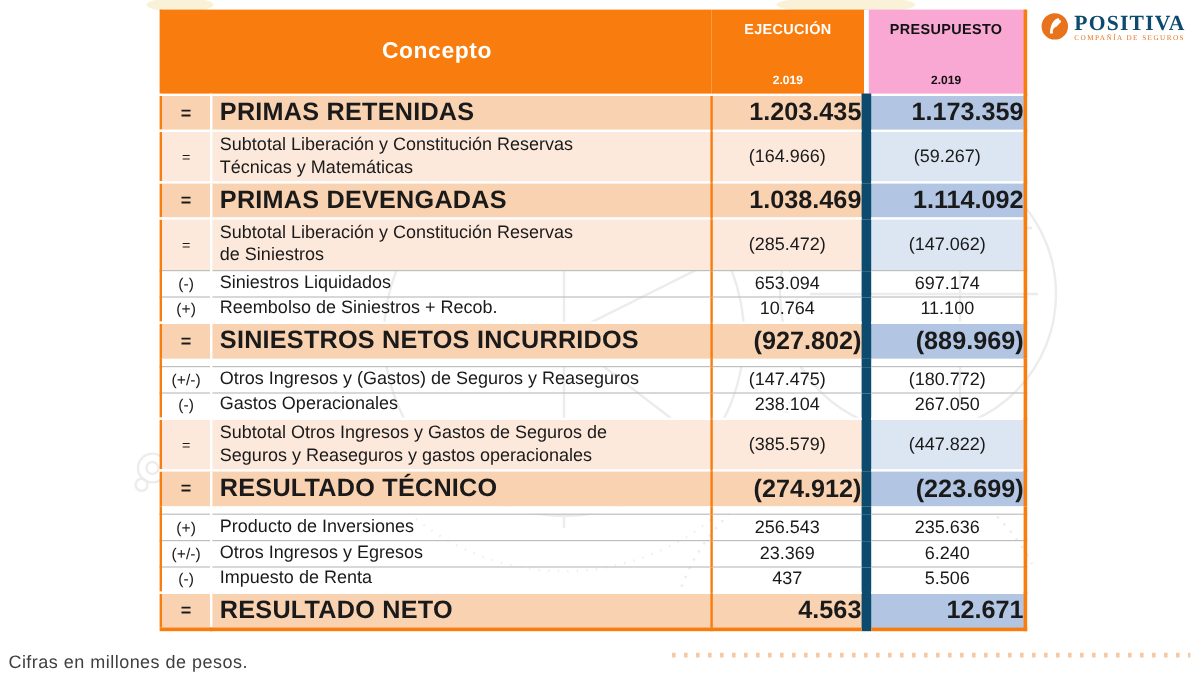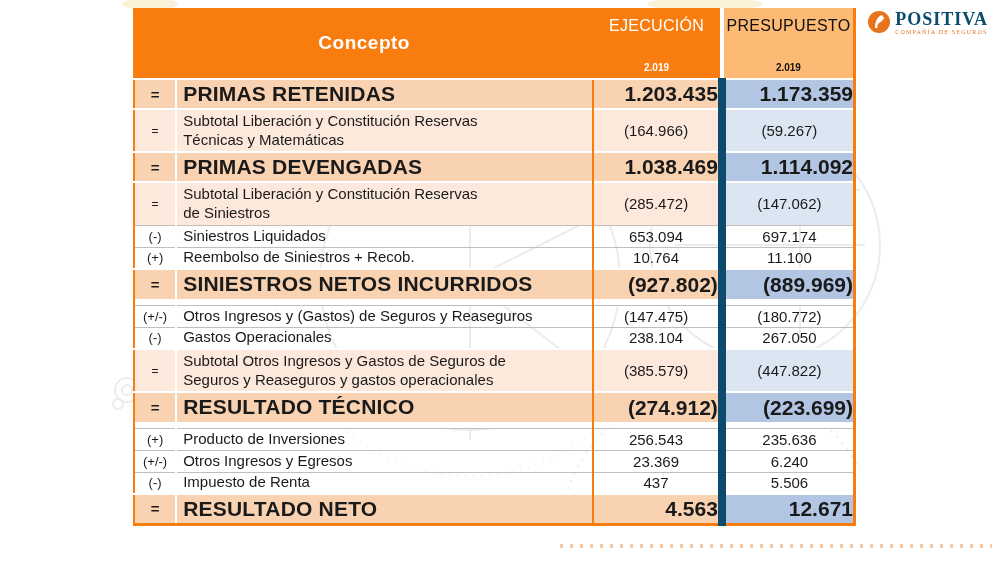--- a/index.html
+++ b/index.html
@@ -38,23 +38,23 @@
   }
   th, td { vertical-align: middle; }
   
   th.h-concept {
     background: #f87d0e; color: #ffffff;
     font-size: 19px; font-weight: bold; letter-spacing: .5px;
     height: 71px; text-align: center;
   }
   th.h-ejec, th.h-pres { height: 71px; padding: 9px 0 5px 0; }
   th.h-ejec { background: #f87d0e; color: #ffffff; }
-  th.h-pres { background: #fdba74; color: #111111; border-left: 4px solid #ffffff; }
+  th.h-pres { background: #f9a8d4; color: #111111; border-left: 4px solid #ffffff; }
   .h-stack { display: flex; flex-direction: column; justify-content: space-between; height: 100%; align-items: center; }
-  .h-title { font-size: 16px; font-weight: normal; letter-spacing: .3px; }
+  .h-title { font-size: 12px; font-weight: bold; letter-spacing: .3px; }
   .h-year  { font-size: 10px; font-weight: bold; }
   
   td.sign { text-align: center; font-size: 13px; border-right: 2px solid #ffffff; }
   td.concept { padding-left: 6px; font-size: 15px; line-height: 1.25; white-space: pre-line; }
   td.val { text-align: center; font-size: 15px; }
   td.ejec { border-left: 2px solid #f87d0e; }
   td.pres { border-left: 8px solid #0c4a6e; }
   
   tr.total { height: 30px; }
   tr.total td { background: #f9d2b2; border-top: 2px solid #ffffff; font-weight: bold; }
@@ -255,13 +255,14 @@
 
   <tr class="total">
     <td class="sign">=</td>
     <td class="concept">RESULTADO NETO</td>
     <td class="val ejec">4.563</td>
     <td class="val pres">12.671</td>
   </tr>
 </tbody>
   </table>
 
+  <div class="caption">Cifras en millones de pesos.</div>
 </div>
 
 </body></html>

